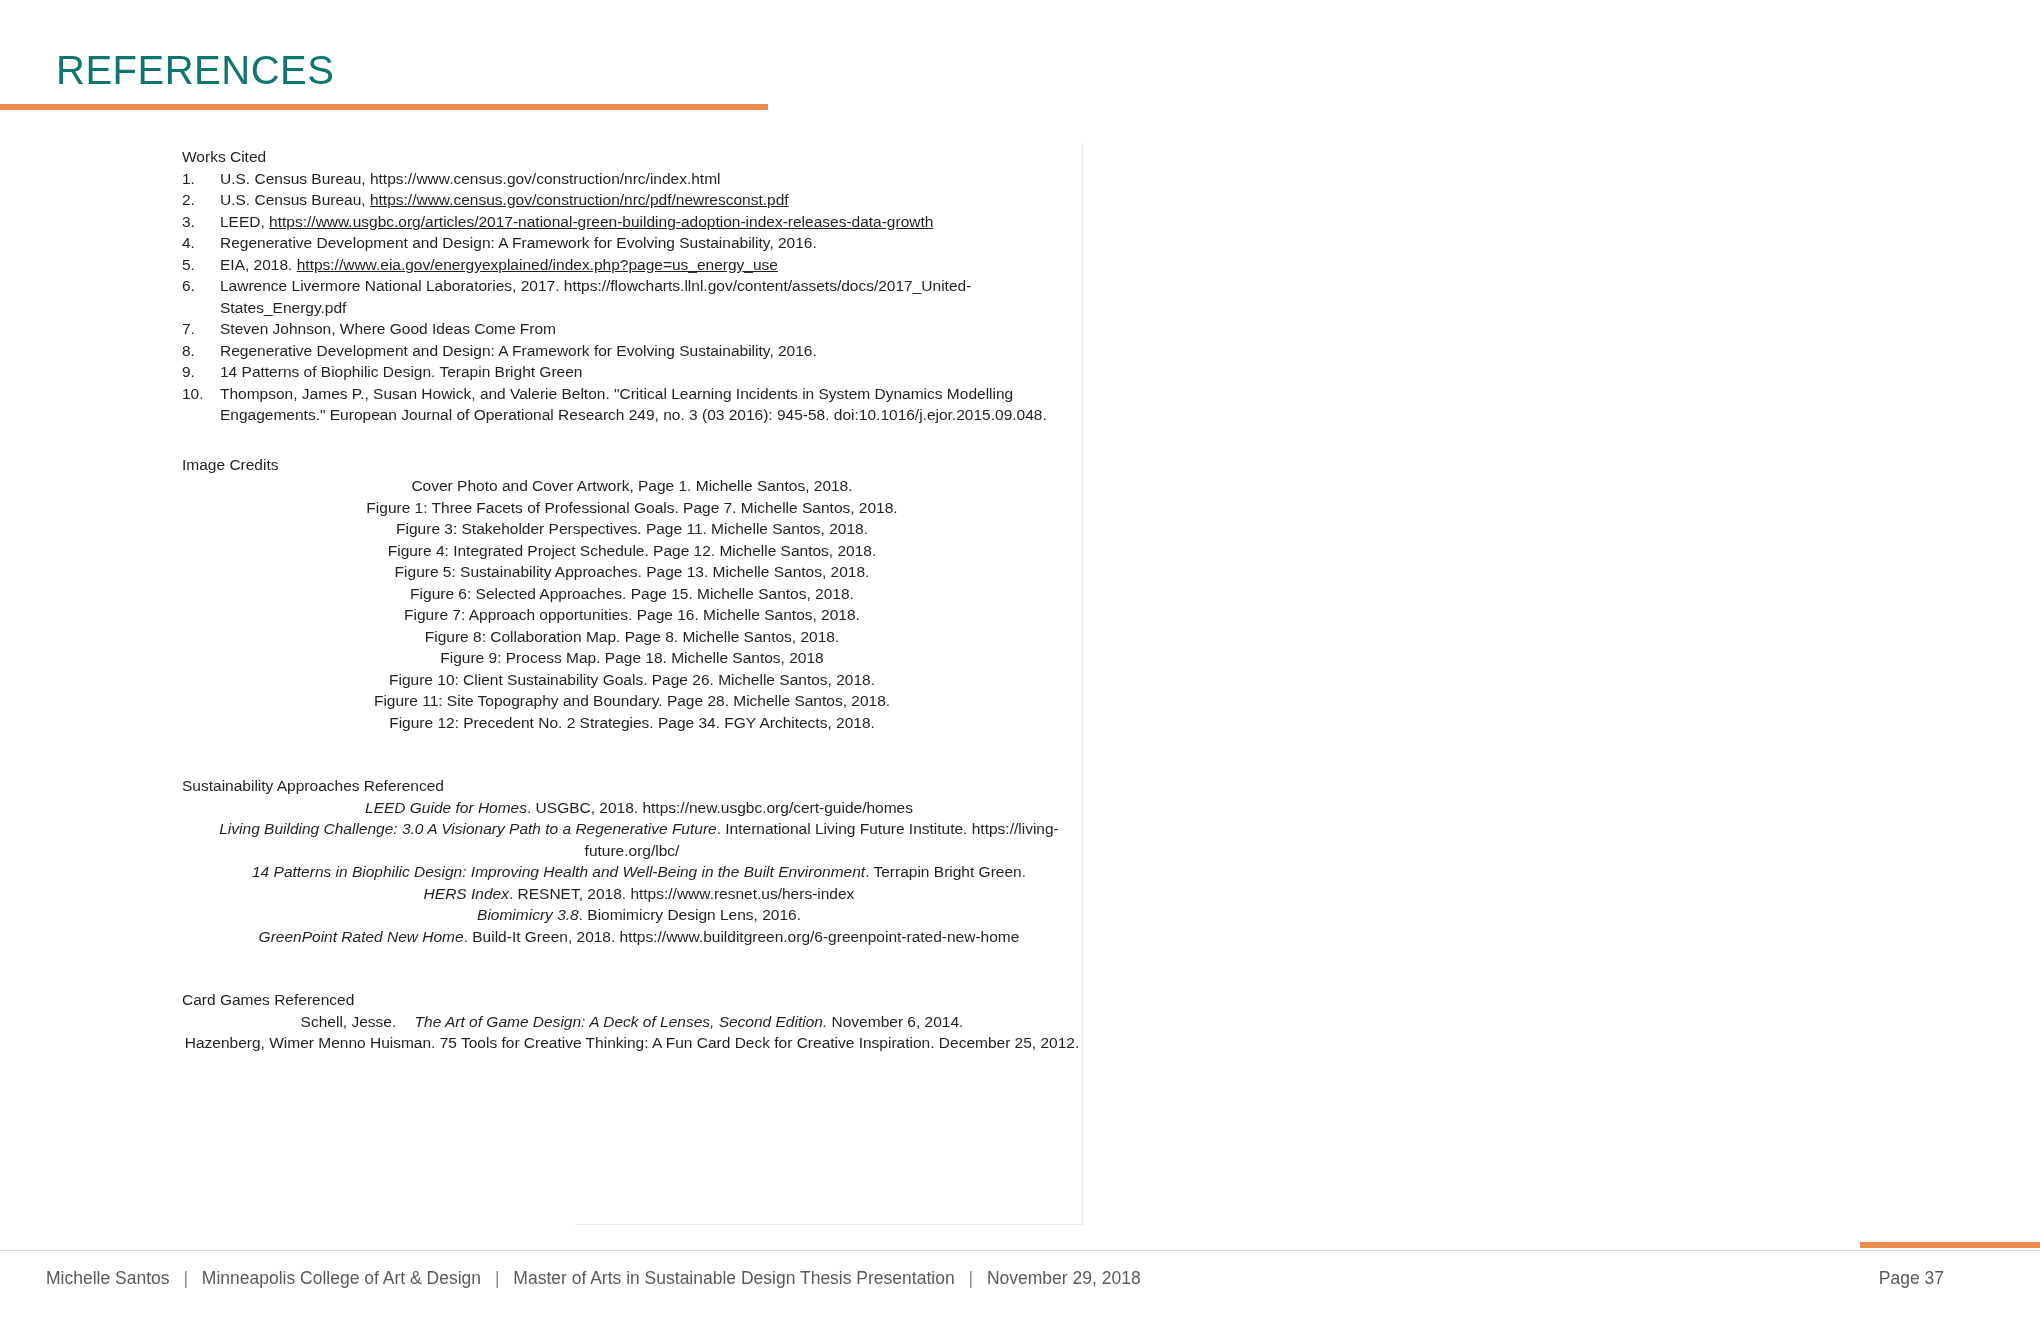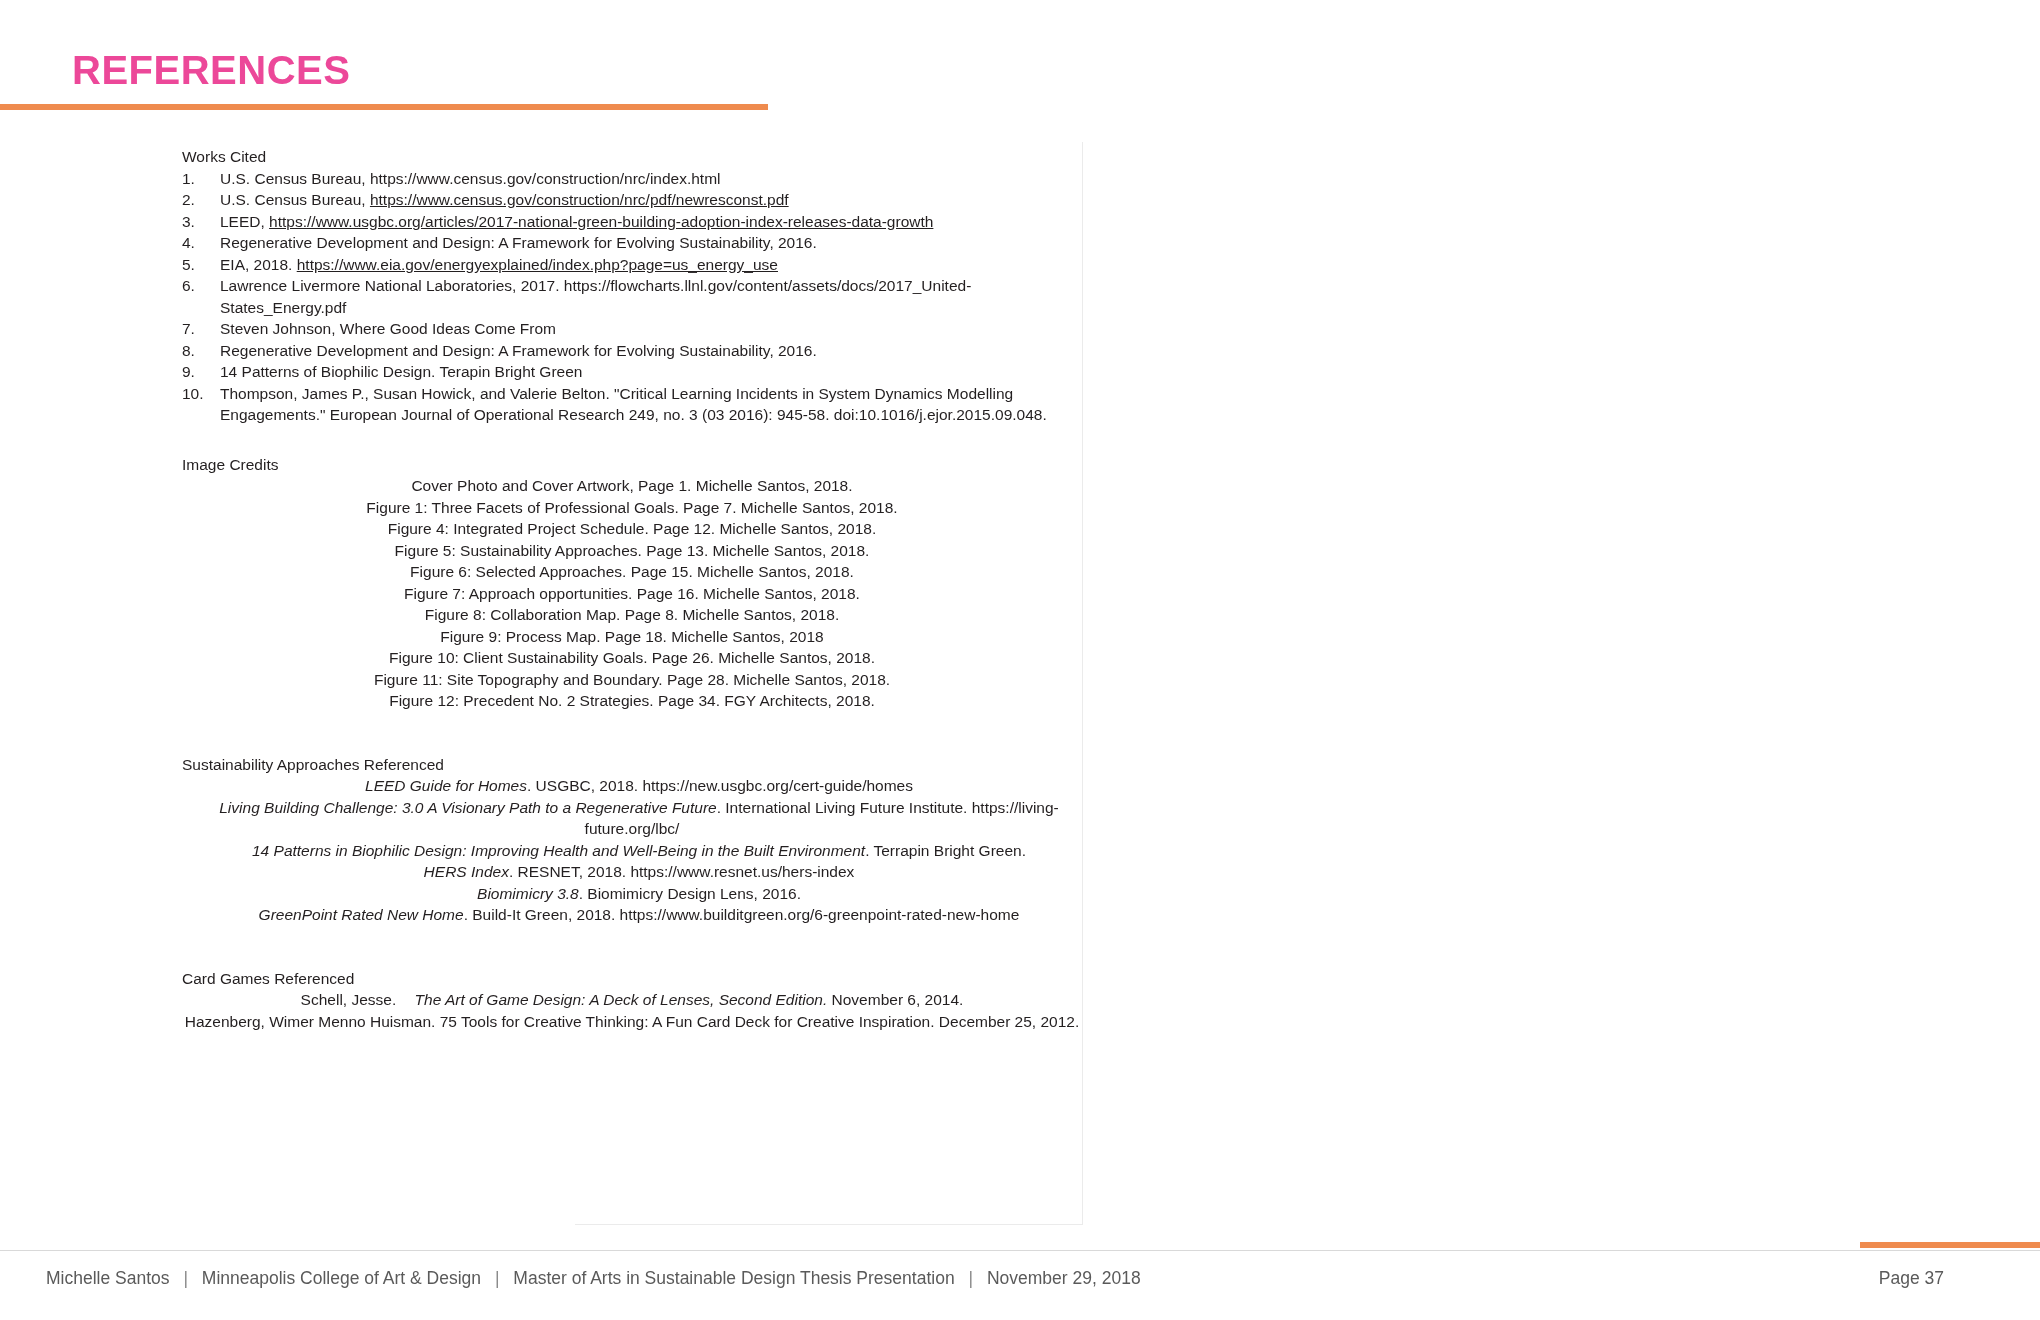--- a/index.html
+++ b/index.html
@@ -12,26 +12,26 @@
     height: 1320px;
     font-family: "Liberation Sans", sans-serif;
     color: #231f20;
     position: relative;
     overflow: hidden;
   }
 
   
   .title {
     position: absolute;
-    left: 72px;
+    left: 56px;
     top: 48px;
     font-size: 40px;
     letter-spacing: 0.5px;
-    color: #ec4899;
-    font-weight: 700;
+    color: #0f766e;
+    font-weight: 400;
     white-space: nowrap;
   }
 
   
   .title-rule {
     position: absolute;
     left: 0px;
     top: 104px;
     width: 768px;
     height: 6px;
@@ -162,20 +162,21 @@
     <li><span class="num">9.</span><span>14 Patterns of Biophilic Design. Terapin Bright Green</span></li>
     <li><span class="num">10.</span><span>Thompson, James P., Susan Howick, and Valerie Belton. "Critical Learning Incidents in System Dynamics Modelling Engagements." European Journal of Operational Research 249, no. 3 (03 2016): 945-58. doi:10.1016/j.ejor.2015.09.048.</span></li>
   </ol>
 
   <div class="block-gap-lg"></div>
 
   <div class="section-head">Image Credits</div>
   <div class="plain-list">
     <p>Cover Photo and Cover Artwork, Page 1. Michelle Santos, 2018.</p>
     <p>Figure 1: Three Facets of Professional Goals. Page 7. Michelle Santos, 2018.</p>
+    <p>Figure 3: Stakeholder Perspectives. Page 11. Michelle Santos, 2018.</p>
     <p>Figure 4: Integrated Project Schedule. Page 12. Michelle Santos, 2018.</p>
     <p>Figure 5: Sustainability Approaches. Page 13. Michelle Santos, 2018.</p>
     <p>Figure 6: Selected Approaches. Page 15. Michelle Santos, 2018.</p>
     <p>Figure 7: Approach opportunities. Page 16. Michelle Santos, 2018.</p>
     <p>Figure 8: Collaboration Map. Page 8. Michelle Santos, 2018.</p>
     <p>Figure 9: Process Map. Page 18. Michelle Santos, 2018</p>
     <p>Figure 10: Client Sustainability Goals. Page 26. Michelle Santos, 2018.</p>
     <p>Figure 11: Site Topography and Boundary. Page 28. Michelle Santos, 2018.</p>
     <p>Figure 12: Precedent No. 2 Strategies. Page 34. FGY Architects, 2018.</p>
   </div>

